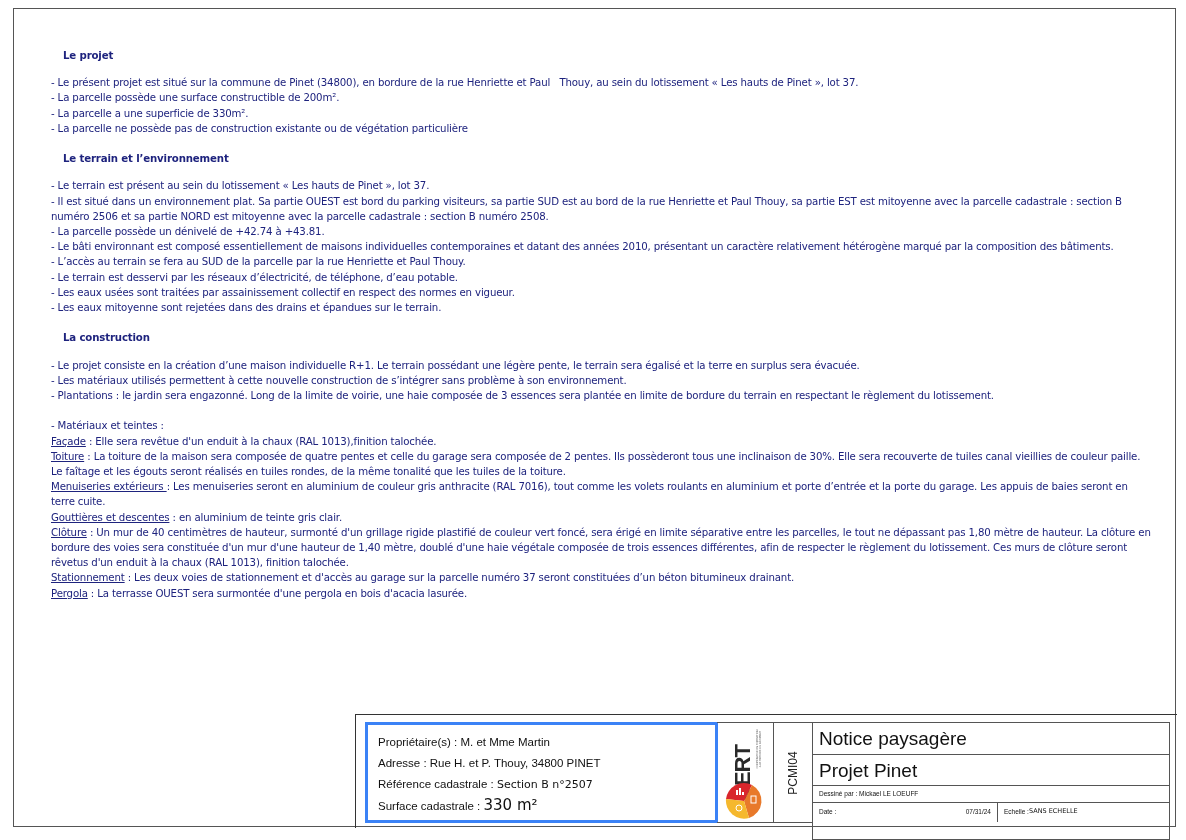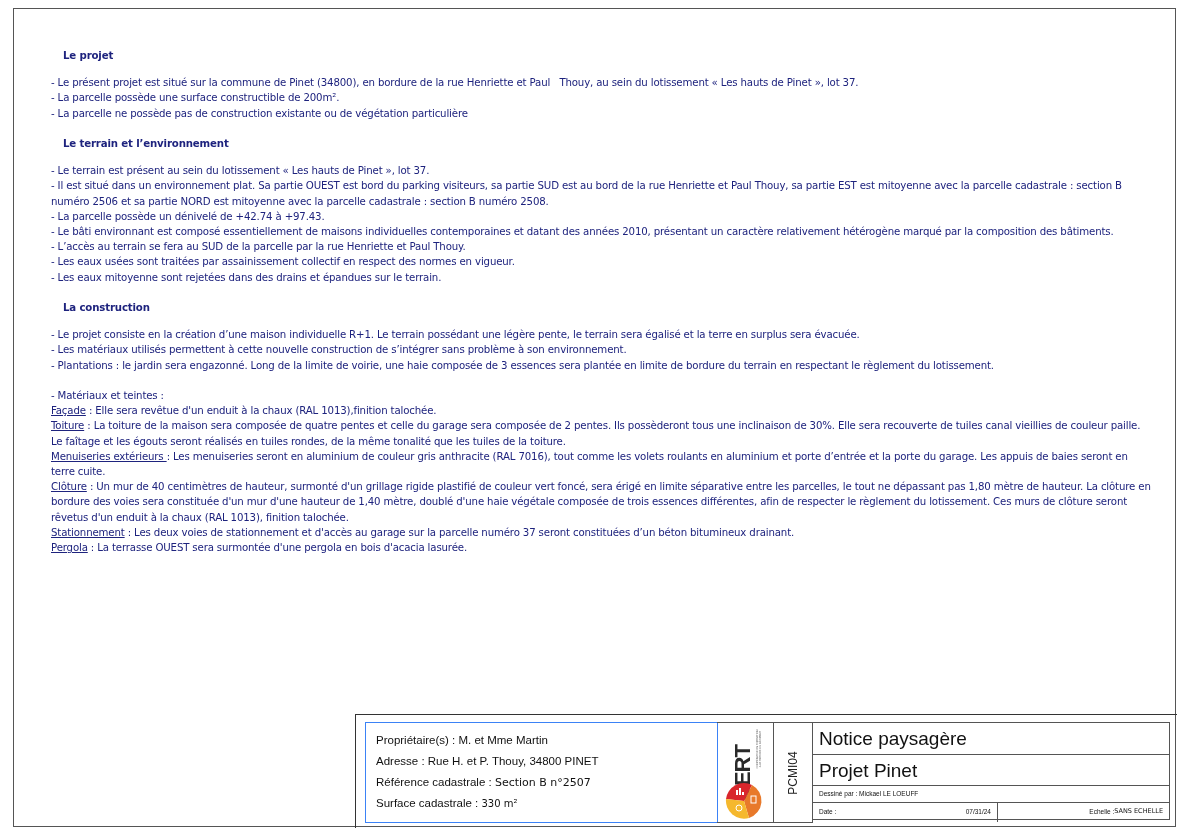--- a/index.html
+++ b/index.html
@@ -18,108 +18,111 @@
   .line { margin: 0; white-space: normal; }
   .u { text-decoration: underline; }
 
   
   .tb-outer {
     position: absolute; left: 355px; top: 714px; width: 822px; height: 114px;
     border: 1px solid #333; border-right: none; border-bottom: none; box-sizing: border-box;
   }
   .tb-left {
     position: absolute; left: 365px; top: 722px; width: 353px; height: 101px;
-    border: 1px solid #3b82f6; box-sizing: border-box;
+    border: 3px solid #3b82f6; box-sizing: border-box;
     font-family: "Liberation Sans", sans-serif; font-size: 11.5px; color: #111;
     padding: 9px 0 0 10px;
   }
   .tb-left .row { height: 21px; line-height: 17px; }
   .tb-logo {
     position: absolute; left: 717px; top: 722px; width: 57px; height: 101px;
     border: 1px solid #555; border-left: none; box-sizing: border-box;
   }
   .tb-code {
     position: absolute; left: 773px; top: 722px; width: 40px; height: 101px;
     border: 1px solid #555; border-left: none; box-sizing: border-box;
   }
   .tb-code span {
     position: absolute; left: 50%; top: 50%;
     transform: translate(-50%, -50%) rotate(-90deg);
     font-family: "Liberation Sans", sans-serif; font-size: 12px; color: #222; white-space: nowrap;
   }
   .tb-right {
-    position: absolute; left: 812px; top: 722px; width: 358px; height: 98px;
+    position: absolute; left: 812px; top: 722px; width: 358px; height: 118px;
     border: 1px solid #555; box-sizing: border-box;
     font-family: "Liberation Sans", sans-serif; color: #111;
   }
   .tb-right .r1, .tb-right .r2 {
     height: 32px; border-bottom: 1px solid #555; box-sizing: border-box;
     font-size: 19px; line-height: 32px; padding-left: 6px;
   }
   .tb-right .r2 { height: 31px; line-height: 31px; }
   .tb-right .r3 {
     height: 17px; border-bottom: 1px solid #555; box-sizing: border-box;
     font-size: 6.5px; line-height: 16px; padding-left: 6px;
   }
   .tb-right .r4 { display: flex; height: 19px; font-size: 6.5px; line-height: 17px; }
   .tb-right .r4 .c1 {
     width: 185px; border-right: 1px solid #555; box-sizing: border-box;
     display: flex; justify-content: space-between; padding: 0 6px;
   }
-  .tb-right .r4 .c2 { flex: 1; display: flex; justify-content: flex-end; padding: 0 6px; }
+  .tb-right .r4 .c2 { flex: 1; display: flex; justify-content: flex-start; padding: 0 6px; }
 </style>
 </head>
 <body>
 
 <div class="frame"></div>
 
 <div class="content">
   <div class="section">
     <h2>Le projet</h2>
     <p class="line">- Le présent projet est situé sur la commune de Pinet (34800), en bordure de la rue Henriette et Paul&nbsp;&nbsp;&nbsp;Thouy, au sein du lotissement « Les hauts de Pinet », lot 37.</p>
     <p class="line">- La parcelle possède une surface constructible de 200m².</p>
+    <p class="line">- La parcelle a une superficie de 330m².</p>
     <p class="line">- La parcelle ne possède pas de construction existante ou de végétation particulière</p>
   </div>
 
   <div class="section">
     <h2>Le terrain et l’environnement</h2>
     <p class="line">- Le terrain est présent au sein du lotissement « Les hauts de Pinet », lot 37.</p>
     <p class="line">- Il est situé dans un environnement plat. Sa partie OUEST est bord du parking visiteurs, sa partie SUD est au bord de la rue Henriette et Paul Thouy, sa partie EST est mitoyenne avec la parcelle cadastrale : section B numéro 2506 et sa partie NORD est mitoyenne avec la parcelle cadastrale : section B numéro 2508.</p>
-    <p class="line">- La parcelle possède un dénivelé de +42.74 à +97.43.</p>
+    <p class="line">- La parcelle possède un dénivelé de +42.74 à +43.81.</p>
     <p class="line">- Le bâti environnant est composé essentiellement de maisons individuelles contemporaines et datant des années 2010, présentant un caractère relativement hétérogène marqué par la composition des bâtiments.</p>
     <p class="line">- L’accès au terrain se fera au SUD de la parcelle par la rue Henriette et Paul Thouy.</p>
+    <p class="line">- Le terrain est desservi par les réseaux d’électricité, de téléphone, d’eau potable.</p>
     <p class="line">- Les eaux usées sont traitées par assainissement collectif en respect des normes en vigueur.</p>
     <p class="line">- Les eaux mitoyenne sont rejetées dans des drains et épandues sur le terrain.</p>
   </div>
 
   <div class="section">
     <h2>La construction</h2>
     <p class="line">- Le projet consiste en la création d’une maison individuelle R+1. Le terrain possédant une légère pente, le terrain sera égalisé et la terre en surplus sera évacuée.</p>
     <p class="line">- Les matériaux utilisés permettent à cette nouvelle construction de s’intégrer sans problème à son environnement.</p>
     <p class="line">- Plantations : le jardin sera engazonné. Long de la limite de voirie, une haie composée de 3 essences sera plantée en limite de bordure du terrain en respectant le règlement du lotissement.</p>
   </div>
 
   <div class="section">
     <p class="line">- Matériaux et teintes :</p>
     <p class="line"><span class="u">Façade</span><span> : </span><span>Elle sera revêtue d'un enduit à la chaux (RAL 1013),finition talochée.</span></p>
     <p class="line"><span class="u">Toiture</span><span> : </span><span>La toiture de la maison  sera composée de quatre pentes et celle du garage sera composée de 2 pentes. Ils possèderont tous une inclinaison de 30%. Elle sera recouverte de tuiles canal vieillies de couleur paille. Le faîtage et les égouts seront réalisés en tuiles rondes, de la même tonalité que les tuiles de la toiture.</span></p>
     <p class="line"><span class="u">Menuiseries extérieurs </span><span>: </span><span>Les menuiseries seront en aluminium de couleur gris anthracite (RAL 7016), tout comme les volets roulants en aluminium et porte d’entrée et la porte du garage. Les appuis de baies seront en terre cuite.</span></p>
+    <p class="line"><span class="u">Gouttières et descentes</span><span> : </span><span>en aluminium de teinte gris clair.</span></p>
     <p class="line"><span class="u">Clôture</span><span> : </span><span>Un mur de 40 centimètres de hauteur, surmonté d'un grillage rigide plastifié de couleur vert foncé, sera érigé en limite séparative entre les parcelles, le tout ne dépassant pas 1,80 mètre de hauteur. La clôture en bordure des voies sera constituée d'un mur d'une hauteur de 1,40 mètre, doublé d'une haie végétale composée de trois essences différentes, afin de respecter le règlement du lotissement. Ces murs de clôture seront rêvetus d'un enduit à la chaux (RAL 1013), finition talochée.</span></p>
     <p class="line"><span class="u">Stationnement</span><span> : </span><span>Les deux voies de stationnement et d'accès au garage sur la parcelle numéro 37 seront constituées d’un béton bitumineux drainant.</span></p>
     <p class="line"><span class="u">Pergola</span><span> : </span><span>La terrasse OUEST sera surmontée d'une pergola en bois d'acacia lasurée.</span></p>
   </div>
 </div>
 
 <div class="tb-outer"></div>
 
 <div class="tb-left">
   <div class="row">Propriétaire(s) : M. et Mme Martin</div>
   <div class="row">Adresse : Rue H. et P. Thouy, 34800 PINET</div>
   <div class="row"><span>Référence cadastrale : </span><span style="font-family:'DejaVu Sans',sans-serif;font-size:11px;">Section B  n°2507</span></div>
-  <div class="row"><span>Surface cadastrale : </span><span style="font-family:'DejaVu Sans',sans-serif;font-size:10px;">330 m²</span></div>
+  <div class="row"><span>Surface cadastrale : </span><span style="font-family:'DejaVu Sans',sans-serif;font-size:15px;">330 m²</span></div>
 </div>
 
 <div class="tb-logo">
   <svg width="56" height="100" viewBox="0 0 56 100">
 
     <g transform="translate(33,50) rotate(-90)">
       <text x="0" y="0" font-family="Liberation Sans, sans-serif" font-weight="bold" font-size="22" fill="#2a2a2a" text-anchor="middle" style="letter-spacing:-1px">CERT</text>
     </g>
     <g transform="translate(41,26) rotate(-90)">
       <text x="0" y="0" font-family="DejaVu Sans, sans-serif" font-size="2.6" fill="#555" text-anchor="middle">COOPÉRATIVE EN FORMATION</text>

